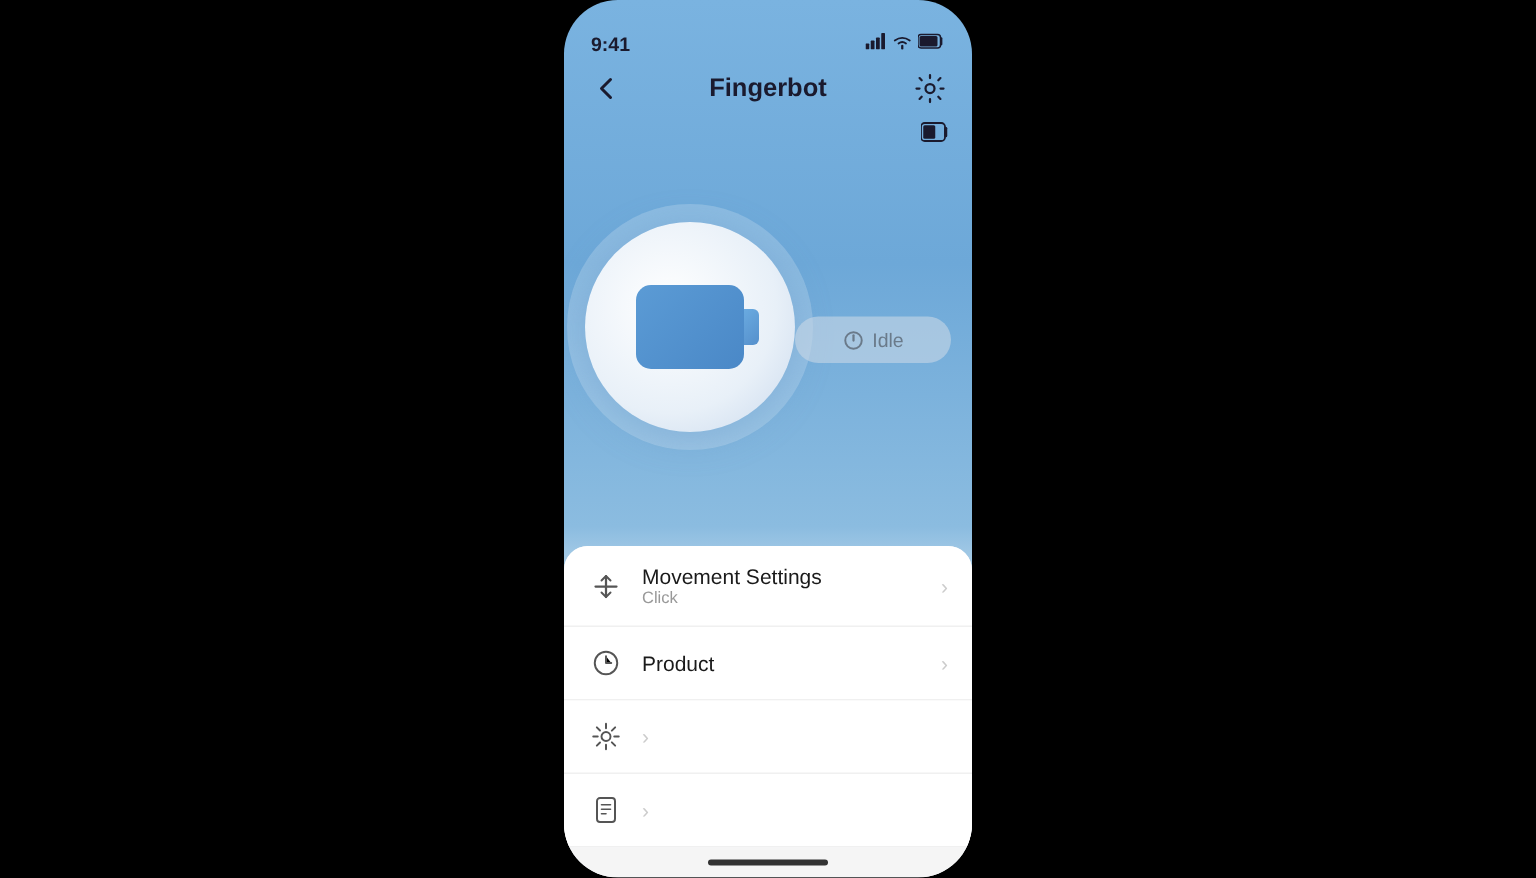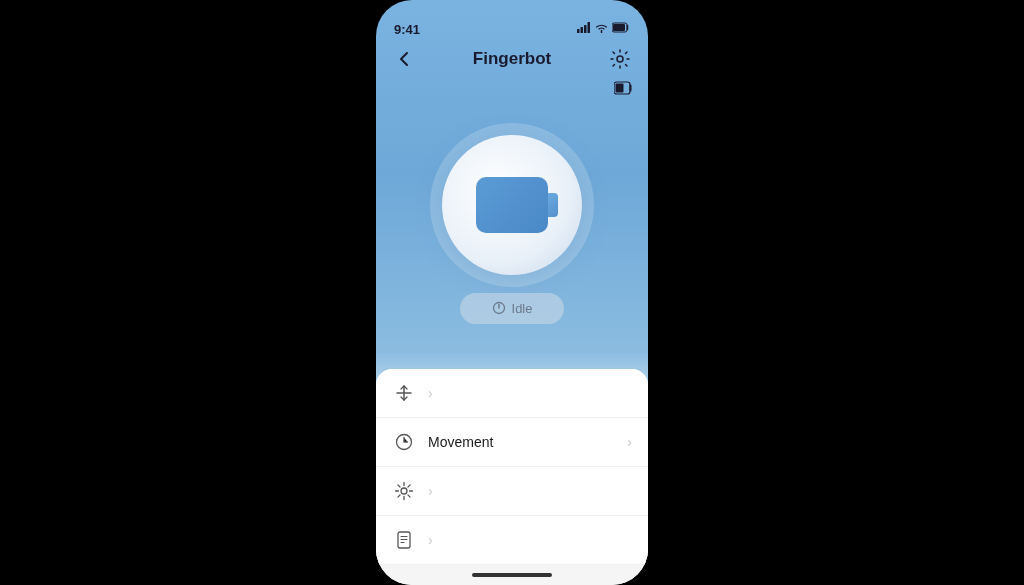--- a/index.html
+++ b/index.html
@@ -73,21 +73,20 @@
     }
     .battery-icon-row {
       display: flex;
       justify-content: flex-end;
       padding: 0 14px 4px;
       flex-shrink: 0;
     }
     .device-area {
       flex: 1;
       display: flex;
-      flex-direction: column;
       align-items: center;
       justify-content: center;
       padding-bottom: 10px;
     }
     .device-circle {
       width: 140px;
       height: 140px;
       border-radius: 50%;
       background: radial-gradient(circle at 40% 40%, #ffffff 0%, #e8f0f8 60%, #c8d8ec 100%);
       box-shadow: 0 4px 24px rgba(100,150,200,0.4), 0 0 0 12px rgba(255,255,255,0.2);
@@ -256,32 +255,36 @@
   <div class="menu-panel">
 
     <div class="menu-item">
       <div class="menu-item-icon">
         <svg width="20" height="20" viewBox="0 0 20 20">
           <path d="M10 3 L10 17M3 10 L17 10" stroke="#555" stroke-width="1.5" stroke-linecap="round"></path>
           <path d="M7 6 L10 3 L13 6" fill="none" stroke="#555" stroke-width="1.3" stroke-linecap="round" stroke-linejoin="round"></path>
           <path d="M7 14 L10 17 L13 14" fill="none" stroke="#555" stroke-width="1.3" stroke-linecap="round" stroke-linejoin="round"></path>
         </svg>
       </div>
+      <div class="menu-item-content">
+        <span class="menu-item-title">Movement Settings</span>
+        <span class="menu-item-sub">Click</span>
+      </div>
       <span class="menu-item-chevron">›</span>
     </div>
 
     <div class="menu-item">
       <div class="menu-item-icon">
         <svg width="20" height="20" viewBox="0 0 20 20">
           <circle cx="10" cy="10" r="7.5" fill="none" stroke="#555" stroke-width="1.3"></circle>
           <path d="M10 5.5 L10 10 L13.5 10" stroke="#555" stroke-width="1.3" stroke-linecap="round" stroke-linejoin="round"></path>
         </svg>
       </div>
       <div class="menu-item-content">
-        <span class="menu-item-title">Movement</span>
+        <span class="menu-item-title">Product</span>
       </div>
       <span class="menu-item-chevron">›</span>
     </div>
 
     <div class="menu-item">
       <div class="menu-item-icon">
         <svg width="20" height="20" viewBox="0 0 20 20">
           <circle cx="10" cy="10" r="3" fill="none" stroke="#555" stroke-width="1.3"></circle>
           <path d="M10 1.5v3M10 15.5v3M1.5 10h3M15.5 10h3M3.9 3.9l2.1 2.1M13.9 13.9l2.2 2.2M3.9 16.1l2.1-2.1M13.9 6.1l2.2-2.2" stroke="#555" stroke-width="1.3" stroke-linecap="round"></path>
         </svg>

